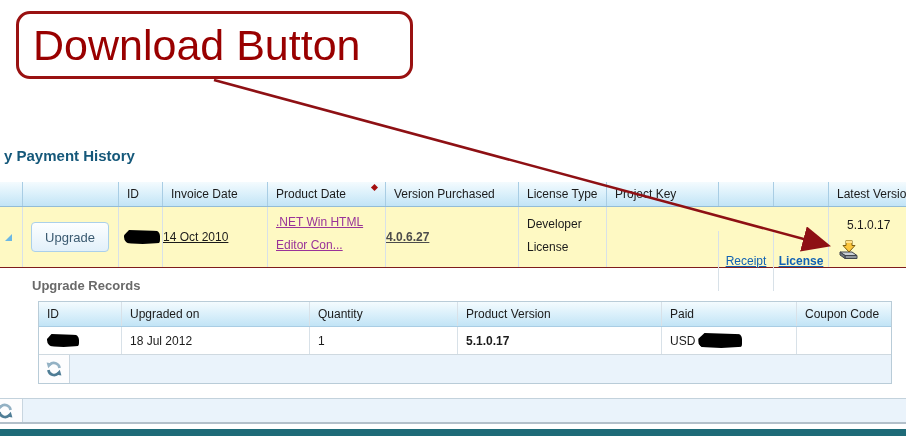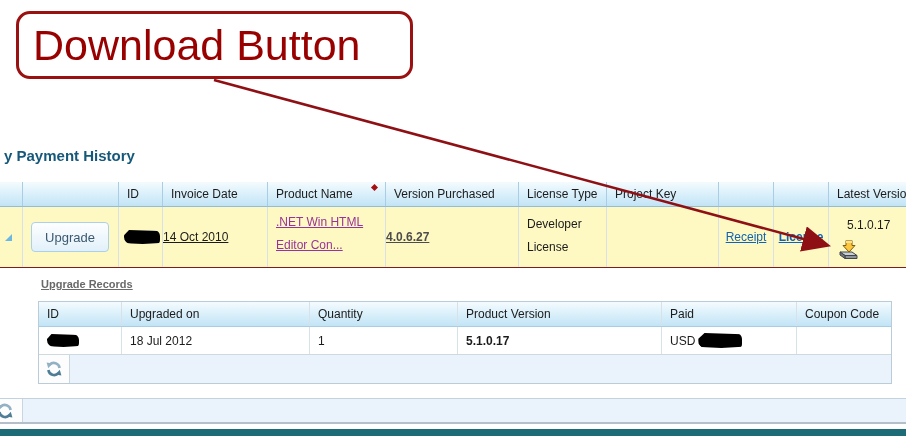--- a/index.html
+++ b/index.html
@@ -43,26 +43,26 @@
   .redact.id-sub{width:32px;height:13px;margin:7px 0 0 8px;}
   .redact.paid{width:44px;height:15px;vertical-align:middle;margin-left:3px;}
 
   .cell-center{display:flex;align-items:center;text-decoration:underline;}
   .link-purple{color:#993399;text-decoration:underline;line-height:1.9;display:inline-block;
                padding:4px 0 0 8px;width:104px;cursor:pointer;}
   .ver-gray{color:#4c4c4c;font-weight:bold;}
   .wrap2{display:block;padding:6px 0 0 8px;line-height:1.9;width:70px;}
   .link-blue{color:#1162b4;text-decoration:underline;cursor:pointer;font-size:12px;}
   .link-blue.bold{font-weight:bold;}
-  .cell-mid{display:flex;align-items:center;justify-content:center;height:100%;}
+  .cell-mid{display:flex;align-items:center;justify-content:center;height:100%;margin-top:24px;}
   .latest-cell .lv-text{display:block;margin:11px 0 0 18px;}
   .dl-icon{position:absolute;left:8px;top:32px;width:23px;height:21px;cursor:pointer;}
 
   
-  .ur-heading{position:absolute;left:41px;top:278px;font-size:11px;font-weight:bold;color:#696969;text-decoration:underline;}
+  .ur-heading{position:absolute;left:32px;top:278px;font-size:13px;font-weight:bold;color:#696969;}
   .ur-table{position:absolute;left:38px;top:301px;width:852px;border:1px solid #b9ccd8;box-sizing:content-box;}
   .ur-grid{display:grid;grid-template-columns:82px 188px 148px 204px 135px 95px;}
   .ur-hrow{height:24px;border-bottom:1px solid #a9cde4;}
   .ur-brow{height:27px;background:#fff;border-bottom:1px solid #cfd9e0;}
   .ur-cell{display:flex;align-items:center;padding-left:8px;box-sizing:border-box;font-size:12px;color:#1b1b1b;
            border-left:1px solid #d8e1e8;overflow:hidden;}
   .ur-cell:first-child{border-left:none;}
   .ur-footer{display:flex;height:28px;background:#eaf3fb;}
   .ur-footer .icon-cell{width:30px;background:#fdfdfe;border-right:1px solid #c9d6e0;
                         display:flex;align-items:center;justify-content:center;}
@@ -82,21 +82,21 @@
 
   <div class="page-heading">y Payment History</div>
 
   <div class="main-table">
     <div class="ph-grid hrow">
       <div class="hcell"></div>
       <div class="hcell"></div>
       <div class="hcell">ID</div>
       <div class="hcell">Invoice Date</div>
       <div class="hcell">
-        <span>Product Name</span>
+        <span>Product Date</span>
         <span class="sort-dot"></span>
       </div>
       <div class="hcell">Version Purchased</div>
       <div class="hcell">License Type</div>
       <div class="hcell">Project Key</div>
       <div class="hcell"></div>
       <div class="hcell"></div>
       <div class="hcell">Latest Version</div>
     </div>
 

